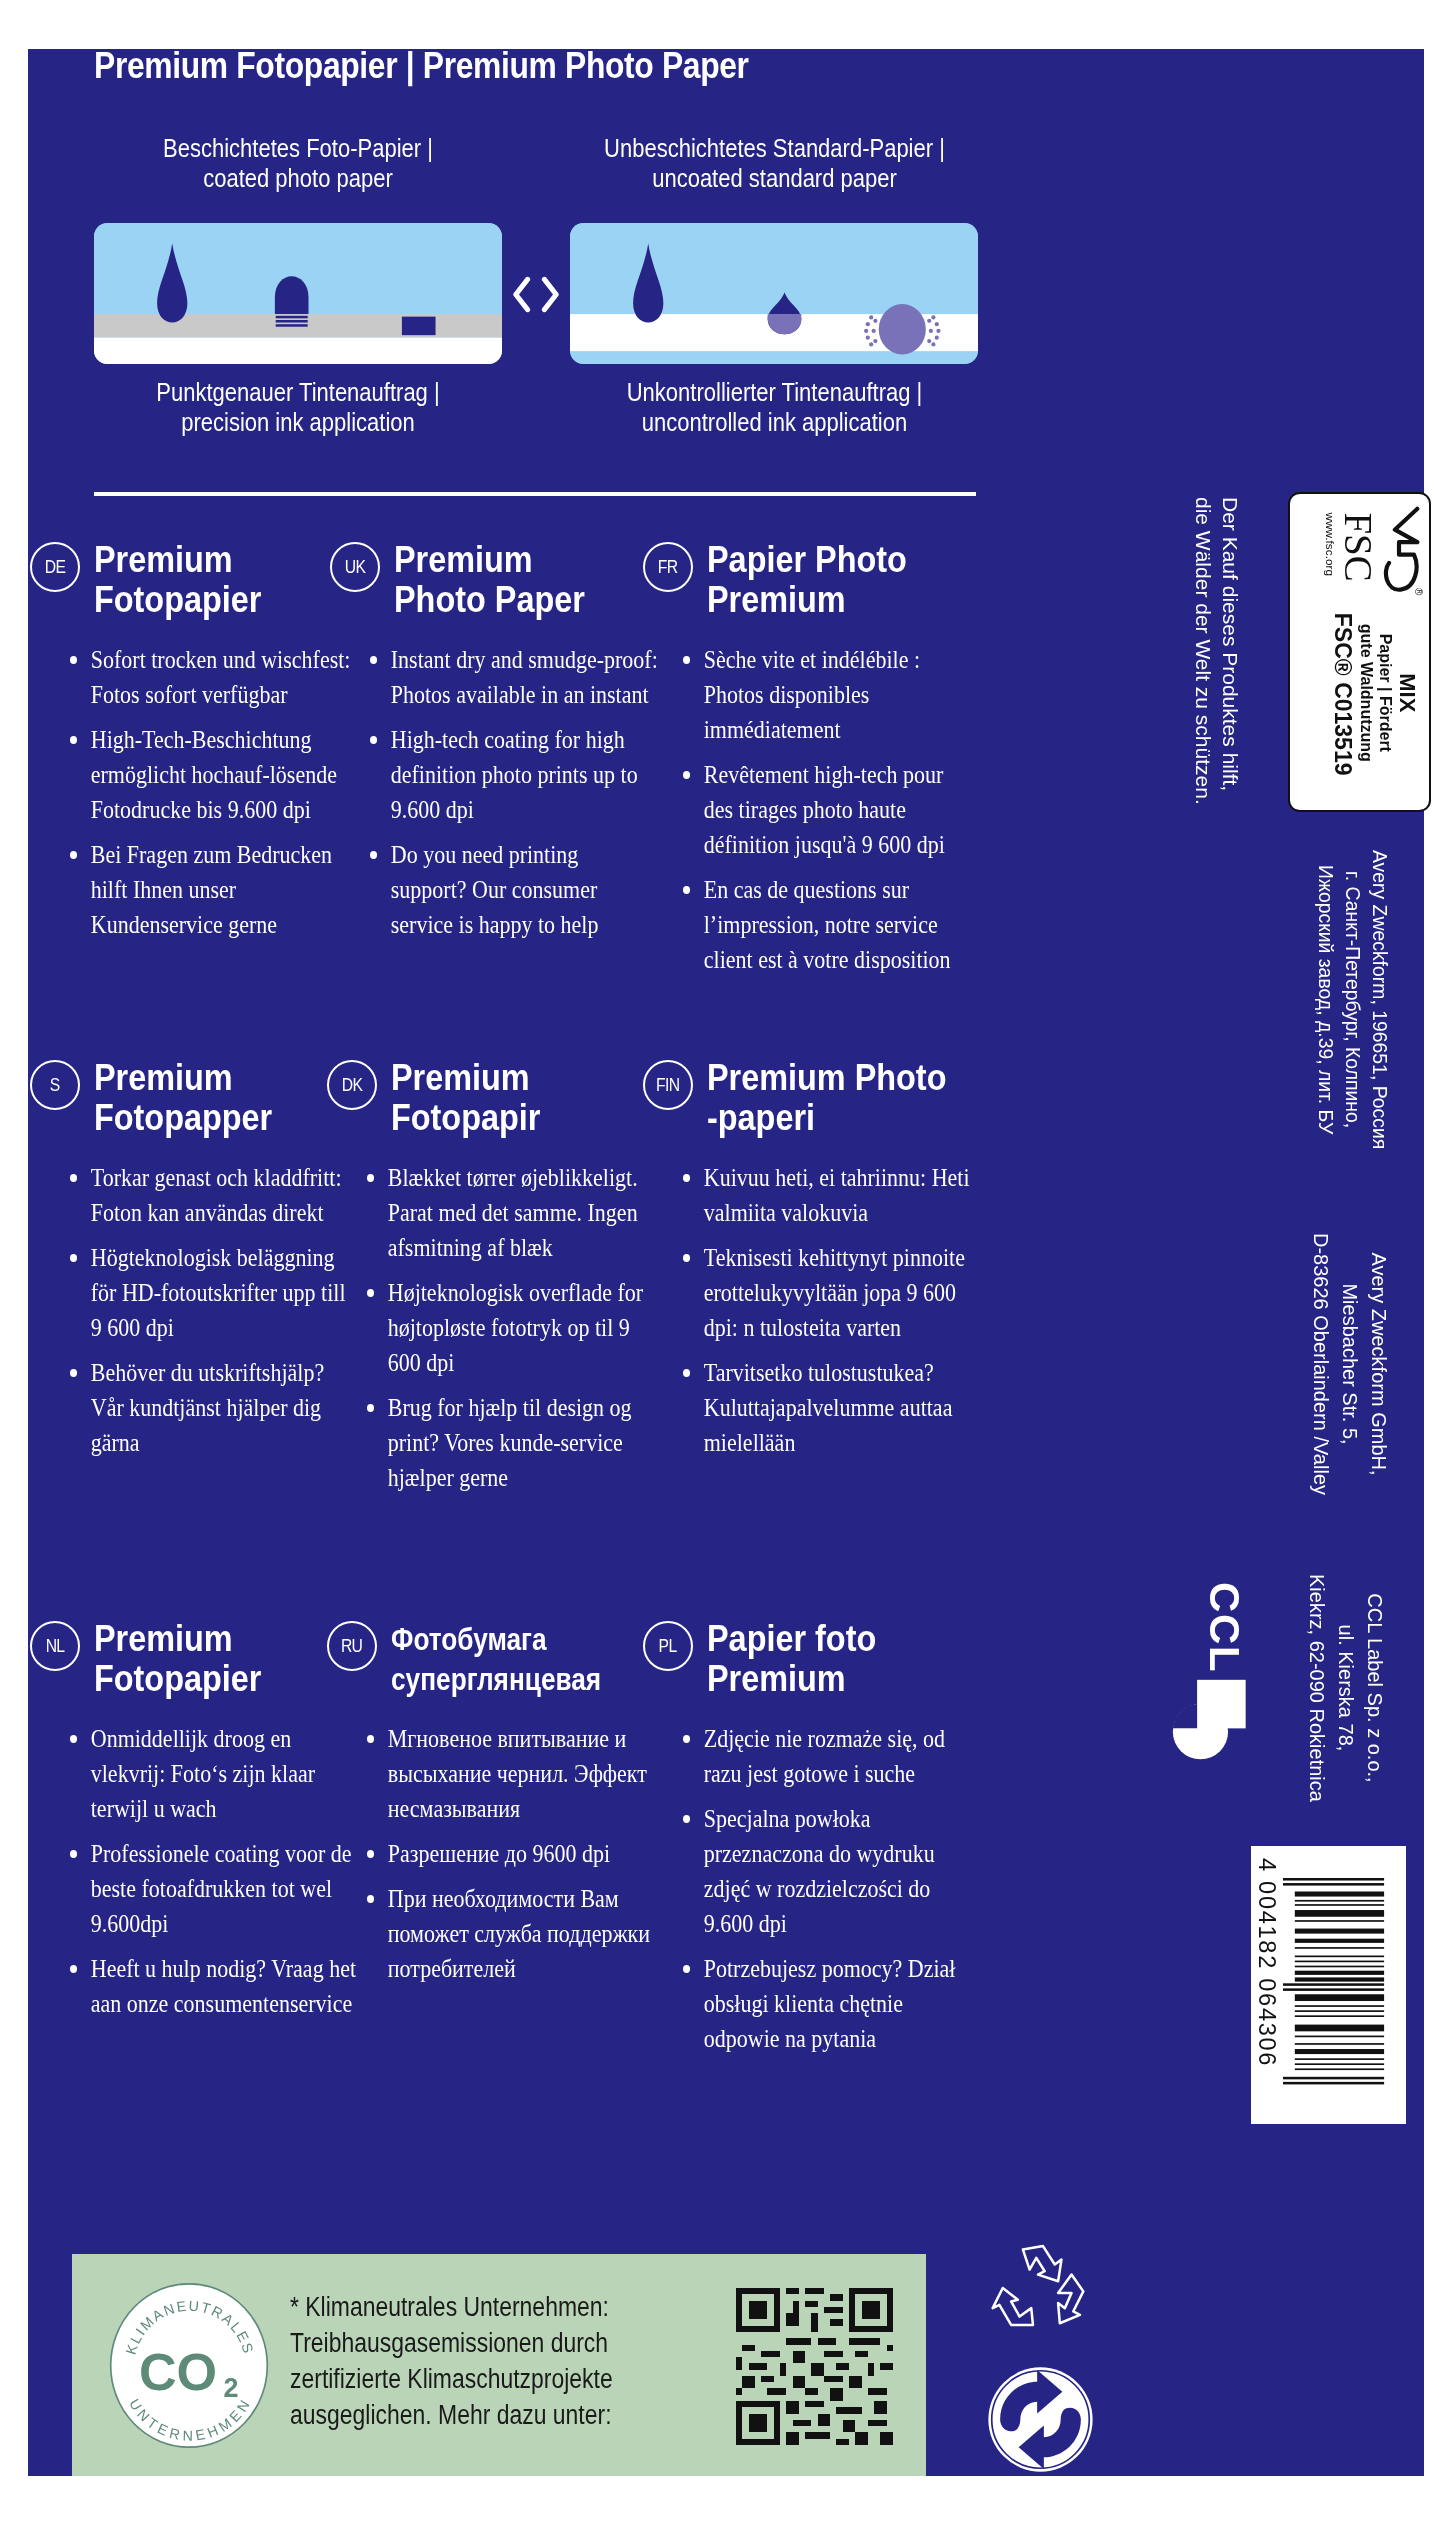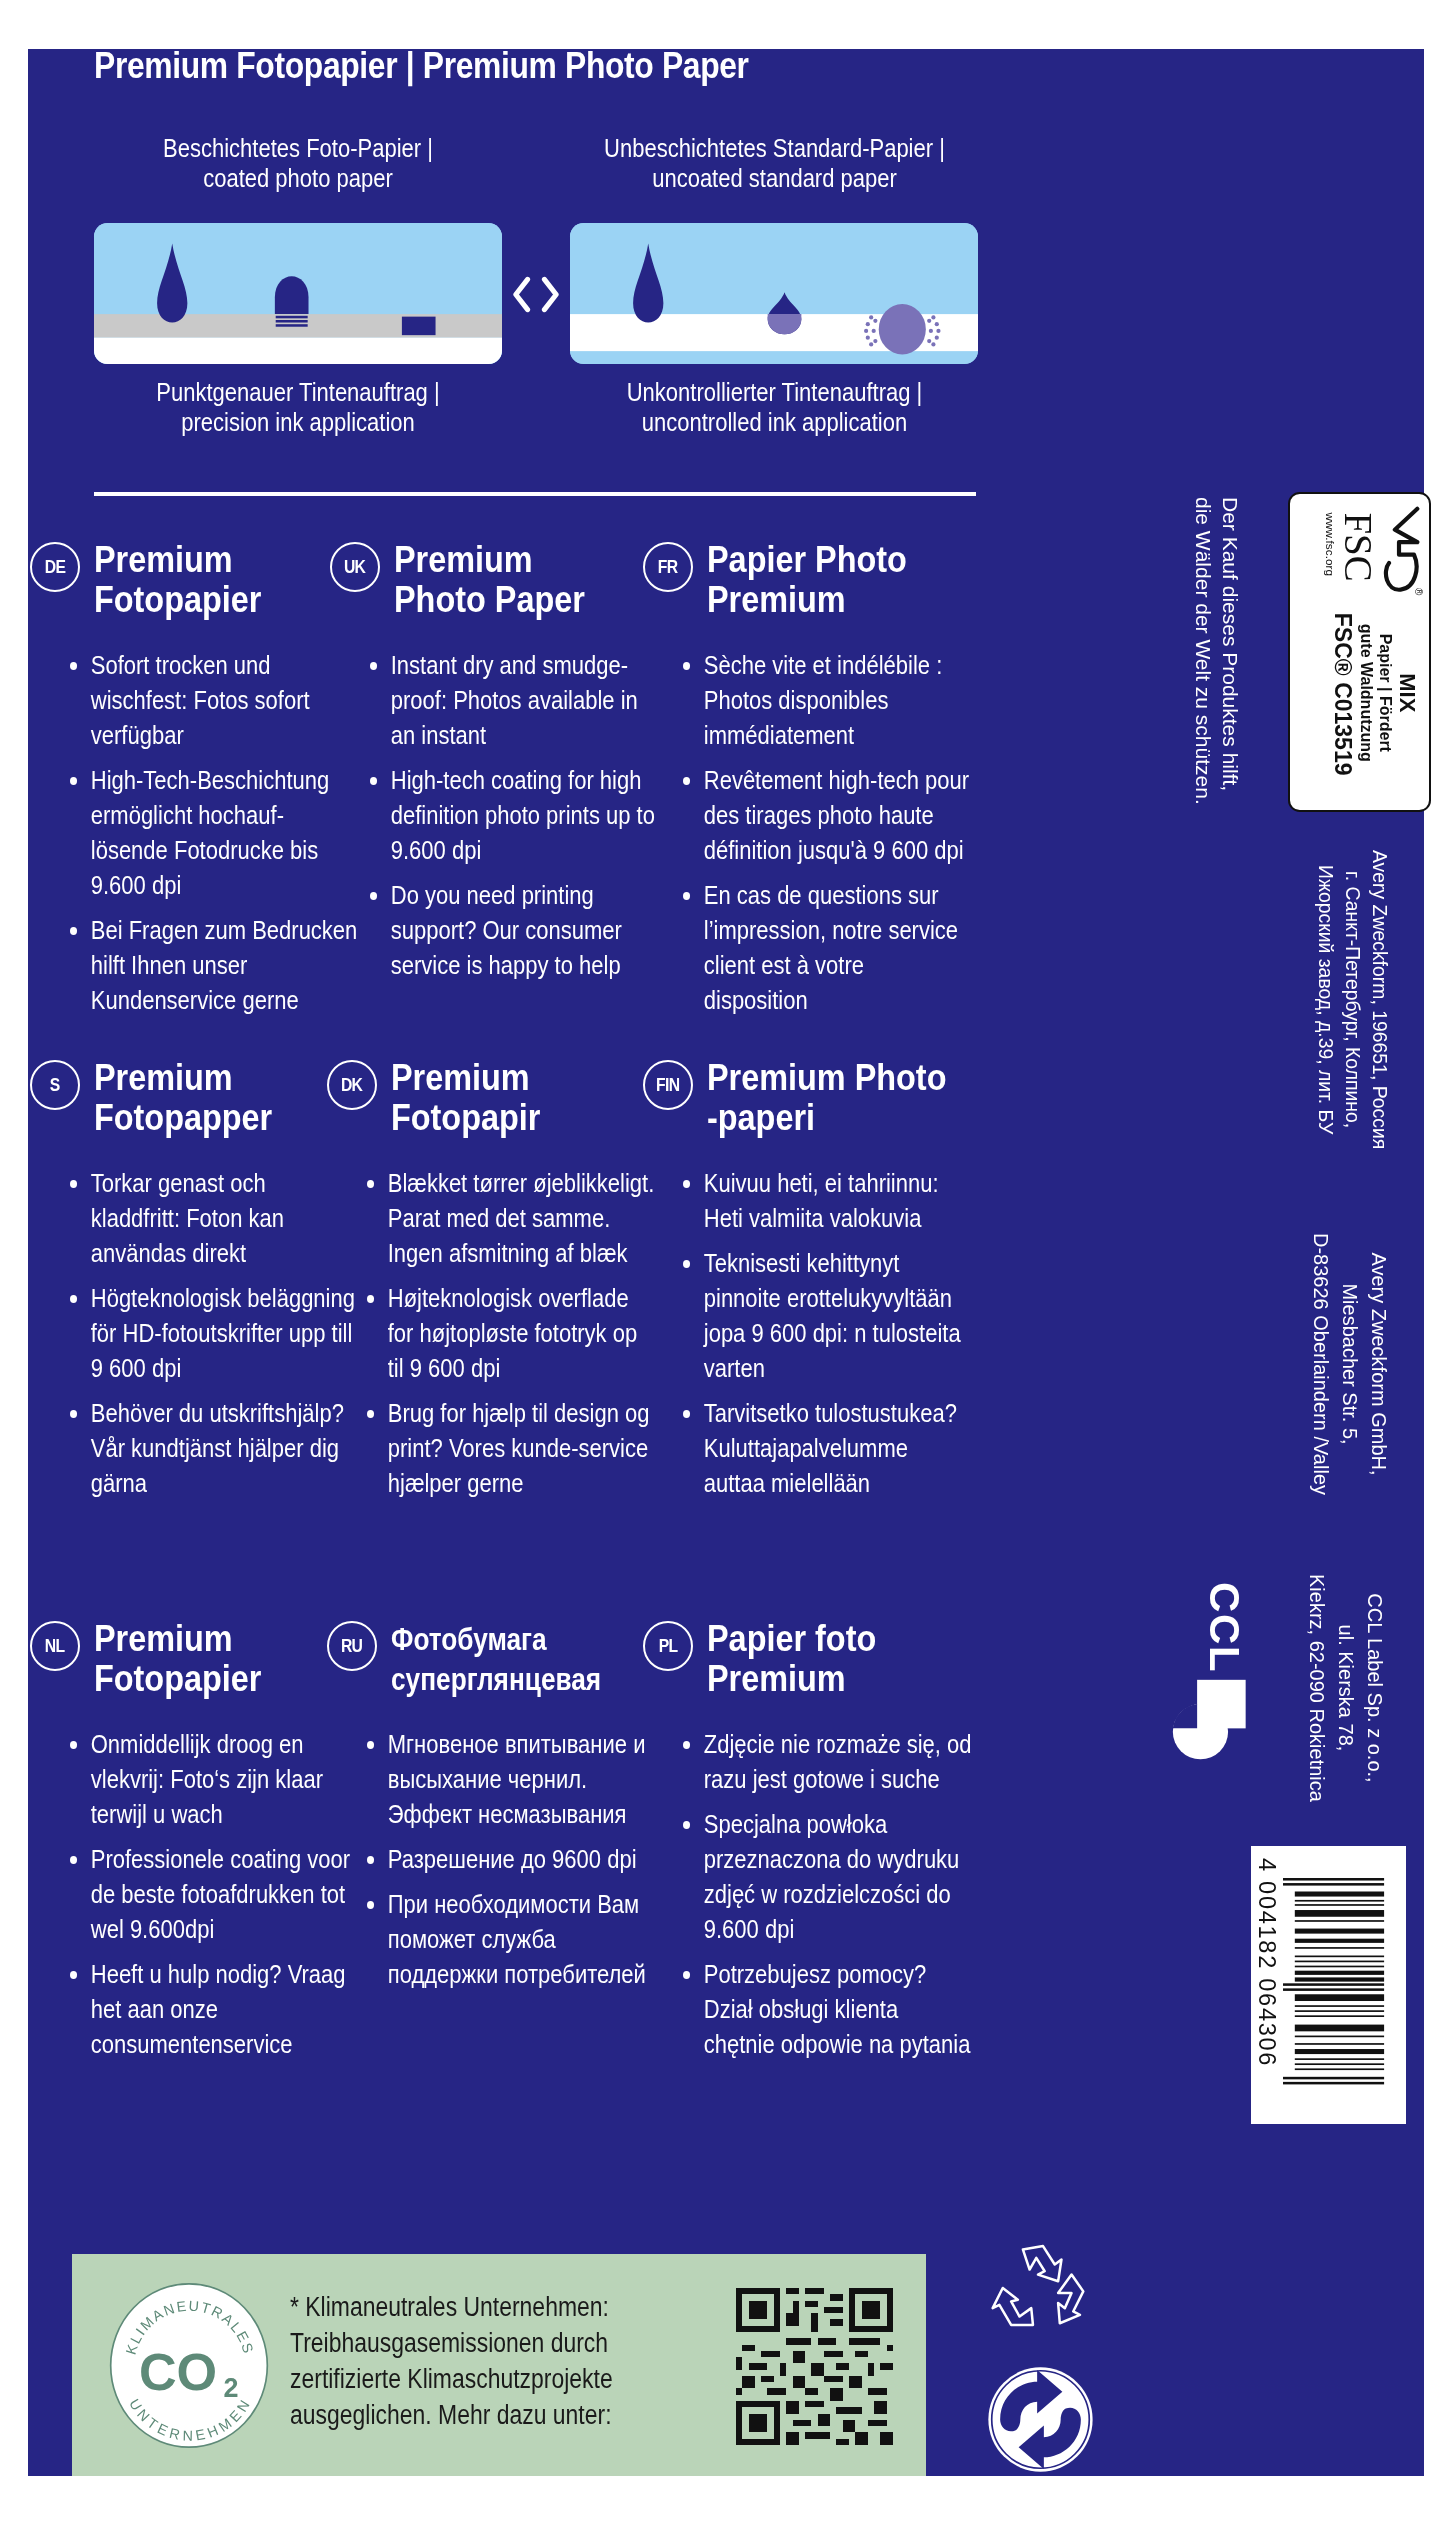--- a/index.html
+++ b/index.html
@@ -20,25 +20,25 @@
   .diagram { top: 223px; width: 408px; height: 141px; border-radius: 13.5px; overflow: hidden; background: #9bd3f4; }
   .diagram-left { left: 94px; }
   .diagram-right { left: 570px; }
   .diagram svg { display: block; }
 
   .compare-icon { left: 509px; top: 276px; width: 54px; height: 37px; }
 
   .separator { left: 94px; top: 492px; width: 882px; height: 4.2px; background: #ffffff; }
 
   .lang-block { position: absolute; width: 311px; }
-  .badge { position: absolute; left: 0; top: 1.7px; width: 50px; height: 50px; border: 2.5px solid #ffffff; border-radius: 50%; display: flex; align-items: center; justify-content: center; font-size: 18.5px; font-weight: bold; letter-spacing: -0.8px; }
+  .badge { position: absolute; left: 0; top: 1.7px; width: 50px; height: 50px; border: 2.5px solid #ffffff; border-radius: 50%; display: flex; align-items: center; justify-content: center; font-size: 18.5px; font-weight: normal; letter-spacing: -0.8px; }
   .badge span { transform: scaleX(0.85); display: inline-block; }
   .heading { position: absolute; left: 64px; top: 0; font-size: 36px; line-height: 40px; font-weight: bold; white-space: nowrap; transform: scaleX(0.9); transform-origin: left top; }
   .heading.cyr { font-size: 32px; line-height: 40px; transform: scaleX(0.82); }
-  .bullets { position: absolute; left: 40px; top: 108px; width: 286px; list-style: none; }
+  .bullets { position: absolute; left: 40px; top: 102px; width: 286px; list-style: none; font-family: Liberation Serif, serif; }
   .bullets li { position: relative; padding-left: 23.6px; font-size: 25px; line-height: 35px; margin-bottom: 10px; transform: scaleX(0.88); transform-origin: left top; width: 328px; }
   .bullets li::before { content: ""; position: absolute; left: 0; top: 13.5px; width: 8.4px; height: 8.4px; background: #ffffff; border-radius: 50%; }
 
   .rot { position: absolute; transform: rotate(90deg); transform-origin: left top; white-space: nowrap; }
 
   .fsc-box { left: 1288px; top: 492px; width: 143px; height: 320px; }
   .fsc-inner { position: absolute; left: 0; top: 0; width: 143px; height: 320px; background: #ffffff; border: 2.5px solid #111; border-radius: 11.8px; }
   .fsc-text { color: #111111; font-family: "Liberation Sans", sans-serif; }
 
   .rot-kauf { left: 1244px; top: 497px; font-size: 21px; line-height: 27px; }

